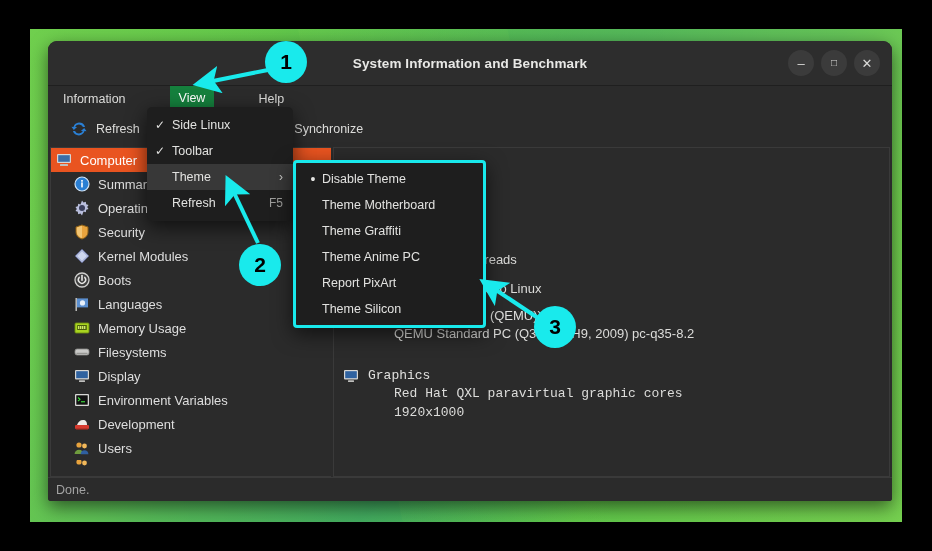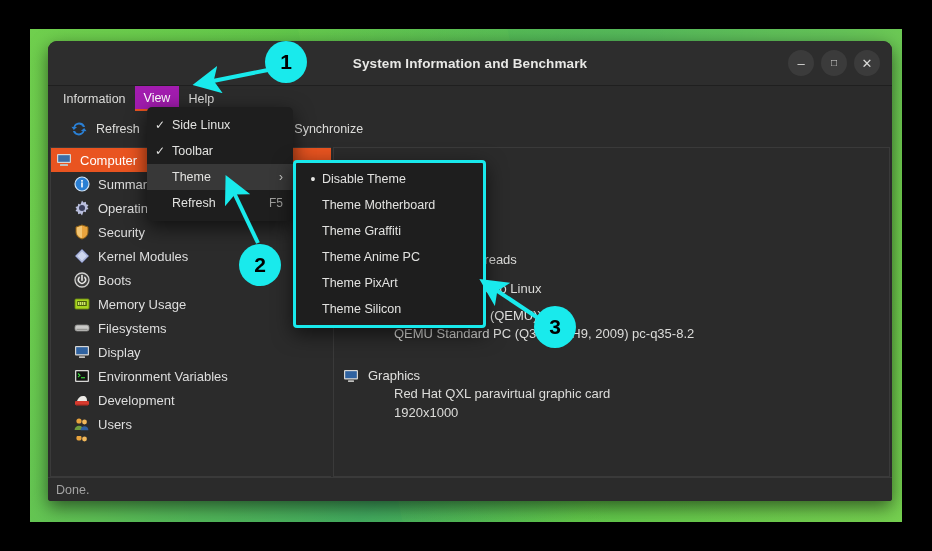--- a/index.html
+++ b/index.html
@@ -60,27 +60,27 @@
     background: #3b3b3b; color: #d9d9d7;
     display: flex; align-items: center; justify-content: center;
     font-size: 13px; line-height: 1; user-select: none;
   }
   .win-btn.sq { font-size: 10px; }
 
   
   .menubar {
     height: 25px; flex: none; background: #2b2b2b;
     display: flex; align-items: stretch; padding-left: 6px;
-    position: relative; z-index: 30;
+    position: relative; z-index: 30; gap: 35px;
   }
   .menu-item {
     display: flex; align-items: center; padding: 0 9px;
     color: #dcdcda; font-size: 12.5px; white-space: nowrap;
   }
-  .menu-item.open { background: #a21caf; border-bottom: 2px solid #e95420; color: #fff; }
+  .menu-item.open { background: #15803d; border-bottom: 2px solid #e95420; color: #fff; }
 
   
   .toolbar {
     height: 36px; flex: none; background: #2b2b2b;
     display: flex; align-items: center; gap: 0px; padding-left: 8px;
   }
   .tb-item {
     display: flex; align-items: center; gap: 8px; padding: 0 14px; height: 30px;
     color: #dcdcda; font-size: 12.5px; white-space: nowrap;
   }
@@ -289,20 +289,30 @@
           <span class="ticon">
             <svg viewBox="0 0 18 18">
                 <circle cx="9" cy="9" r="7" fill="#3f3f3f" stroke="#d0d0ce" stroke-width="1.3"></circle>
                 <path d="M9 4.6v4.6" stroke="#e8e8e6" stroke-width="1.6" stroke-linecap="round"></path>
                 <path d="M6.2 6.4a3.6 3.6 0 105.6 0" stroke="#e8e8e6" stroke-width="1.5" fill="none" stroke-linecap="round"></path>
               </svg>
           </span>
           <span>Boots</span>
         </div>
 
+        <div class="tree-row child">
+          <span class="ticon">
+            <svg viewBox="0 0 18 18">
+                <rect x="2.5" y="3" width="1.4" height="13" fill="#c8c8c6"></rect>
+                <rect x="4" y="3.4" width="11" height="9" fill="#5b8fd0"></rect>
+                <circle cx="9.5" cy="7.9" r="2.6" fill="#e8f0fa"></circle>
+              </svg>
+          </span>
+          <span>Languages</span>
+        </div>
 
         <div class="tree-row child">
           <span class="ticon">
             <svg viewBox="0 0 18 18">
                 <rect x="2" y="4" width="14" height="10" rx="1" fill="#a8d420" stroke="#6d8c12" stroke-width=".9"></rect>
                 <rect x="4.2" y="6" width="9.6" height="5" fill="#4a5c0d"></rect>
                 <rect x="5" y="7" width="1.4" height="3" fill="#cfe86a"></rect>
                 <rect x="7" y="7" width="1.4" height="3" fill="#cfe86a"></rect>
                 <rect x="9" y="7" width="1.4" height="3" fill="#cfe86a"></rect>
                 <rect x="11" y="7" width="1.4" height="3" fill="#cfe86a"></rect>
@@ -415,32 +425,32 @@
                 <svg viewBox="0 0 18 18">
                     <path d="M9 2l7 7-7 7-7-7z" fill="#aab4d8" stroke="#5b6285" stroke-width="1"></path>
                     <path d="M9 4.2l4.8 4.8L9 13.8 4.2 9z" fill="#cfd7ef"></path>
                   </svg>
               </span>
               <span>Motherboard (Virtual (QEMU))</span>
             </div>
             <div class="info-sub">QEMU Standard PC (Q35 + ICH9, 2009) pc-q35-8.2</div>
           </div>
 
-          <div class="info-group" style="margin-top:24px;">
+          <div class="info-group" style="margin-top:24px;font-family:Liberation Mono, monospace;">
             <div class="info-head">
               <span class="ticon">
                 <svg viewBox="0 0 18 18">
                     <rect x="2" y="3" width="14" height="9.5" rx="1" fill="#d6d6d4"></rect>
                     <rect x="3.2" y="4.2" width="11.6" height="7" fill="#2f62a0"></rect>
                     <rect x="6" y="13.2" width="6" height="1.8" rx=".5" fill="#bfbfbd"></rect>
                   </svg>
               </span>
               <span>Graphics</span>
             </div>
-            <div class="info-sub">Red Hat QXL paravirtual graphic card</div>
+            <div class="info-sub">Red Hat QXL paravirtual graphic cores</div>
             <div class="info-sub">1920x1000</div>
           </div>
 
         </div>
       </div>
     </div>
 
     <div class="statusbar">
       <span>Done.</span>
     </div>
@@ -479,21 +489,21 @@
     <div class="dd-item">
       <span class="dd-radio"></span>
       <span class="dd-label">Theme Graffiti</span>
     </div>
     <div class="dd-item">
       <span class="dd-radio"></span>
       <span class="dd-label">Theme Anime PC</span>
     </div>
     <div class="dd-item">
       <span class="dd-radio"></span>
-      <span class="dd-label">Theme PixArt</span>
+      <span class="dd-label">Report PixArt</span>
     </div>
     <div class="dd-item">
       <span class="dd-radio"></span>
       <span class="dd-label">Theme Silicon</span>
     </div>
   </div>
 
   <svg class="arrow-layer">
     <defs>
       <marker id="ah" markerWidth="7" markerHeight="7" refX="5.6" refY="3.5" orient="auto">

